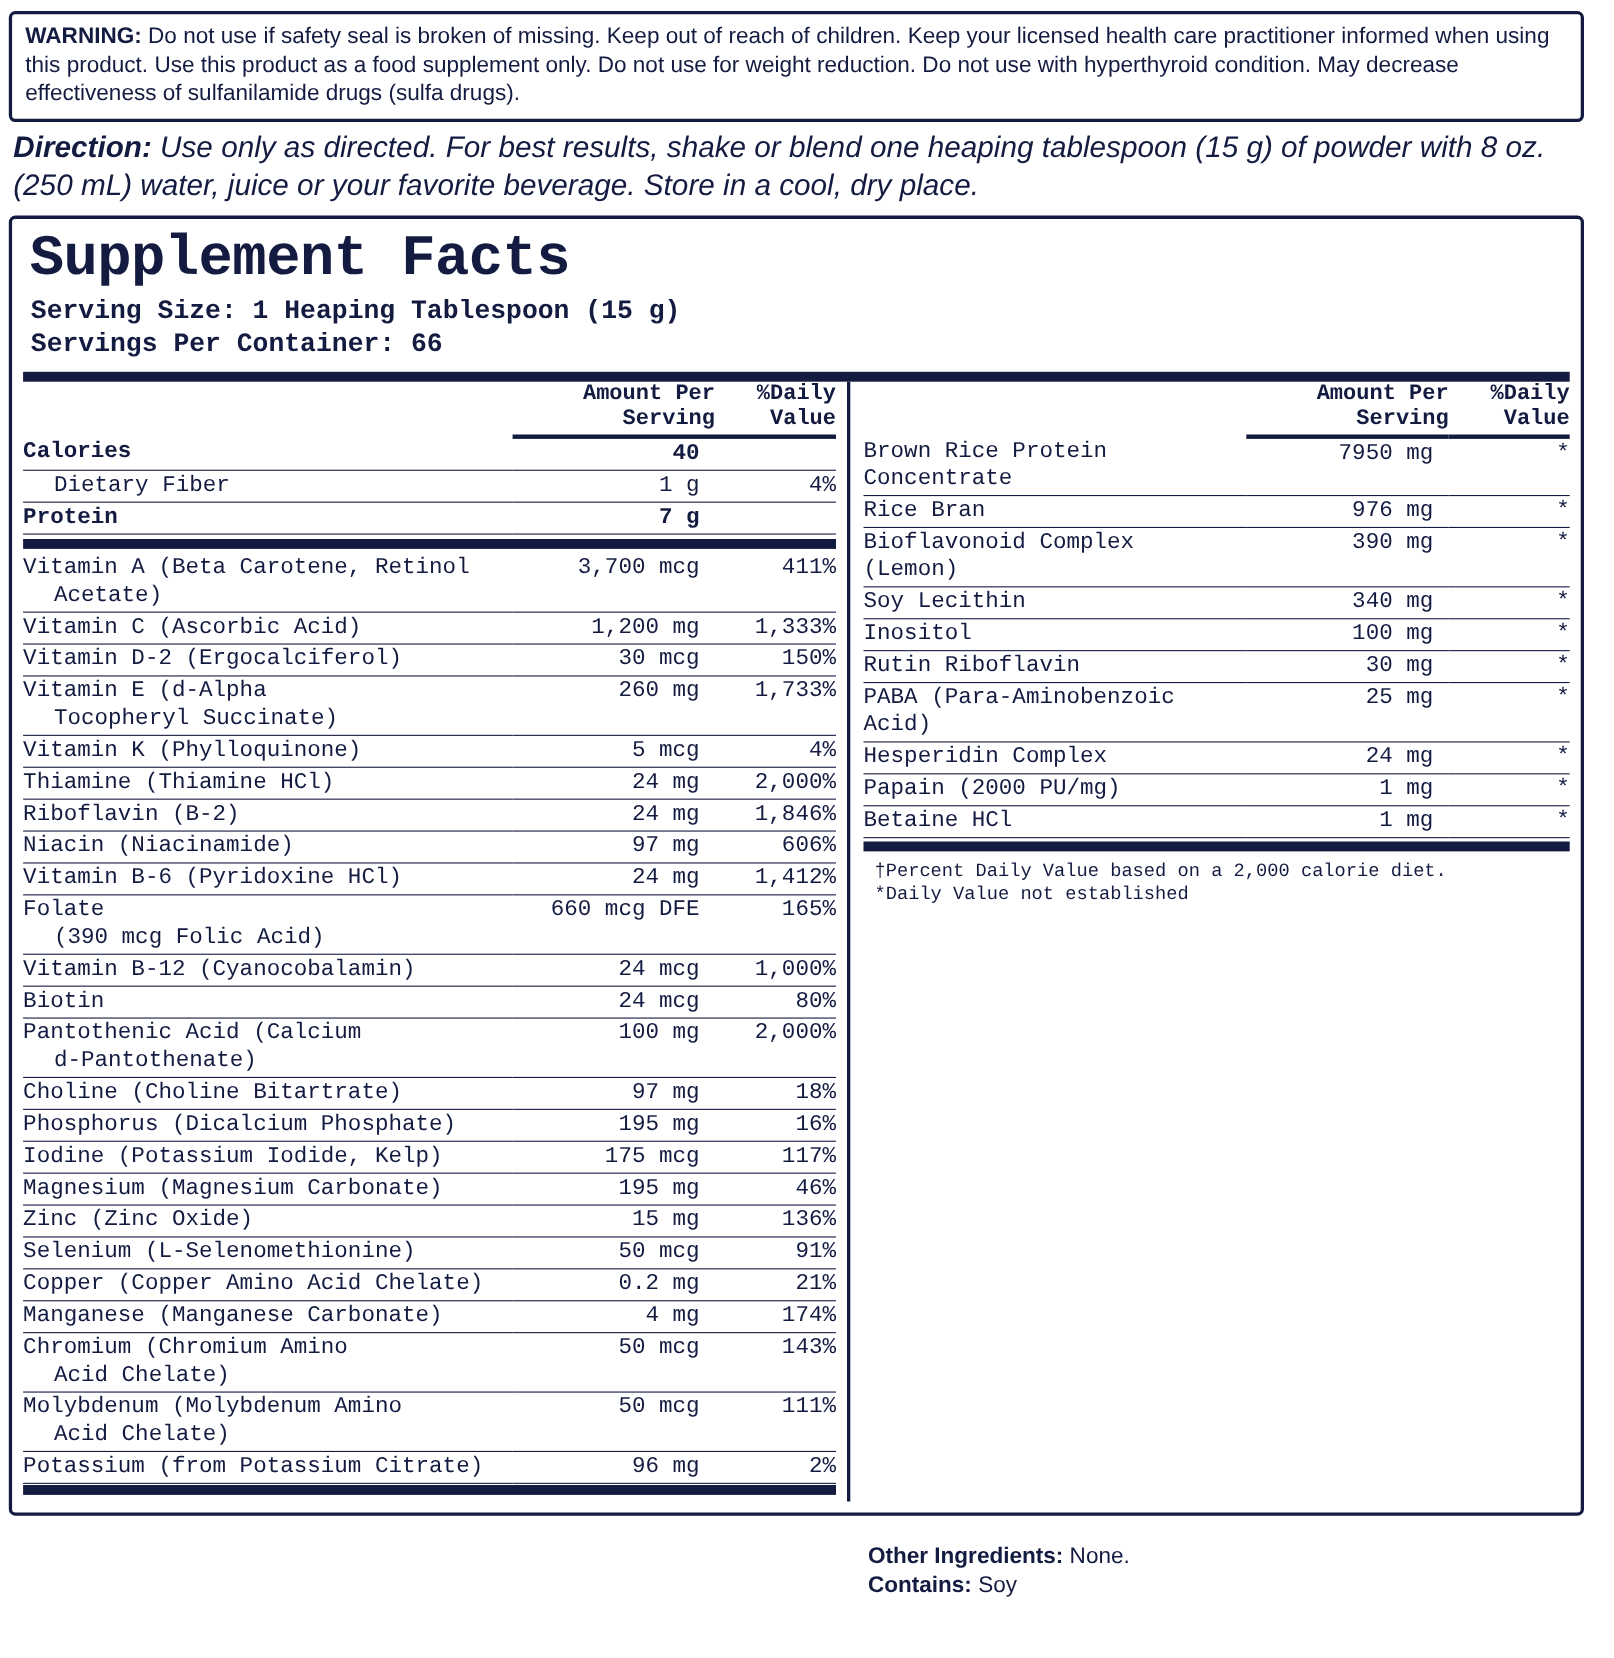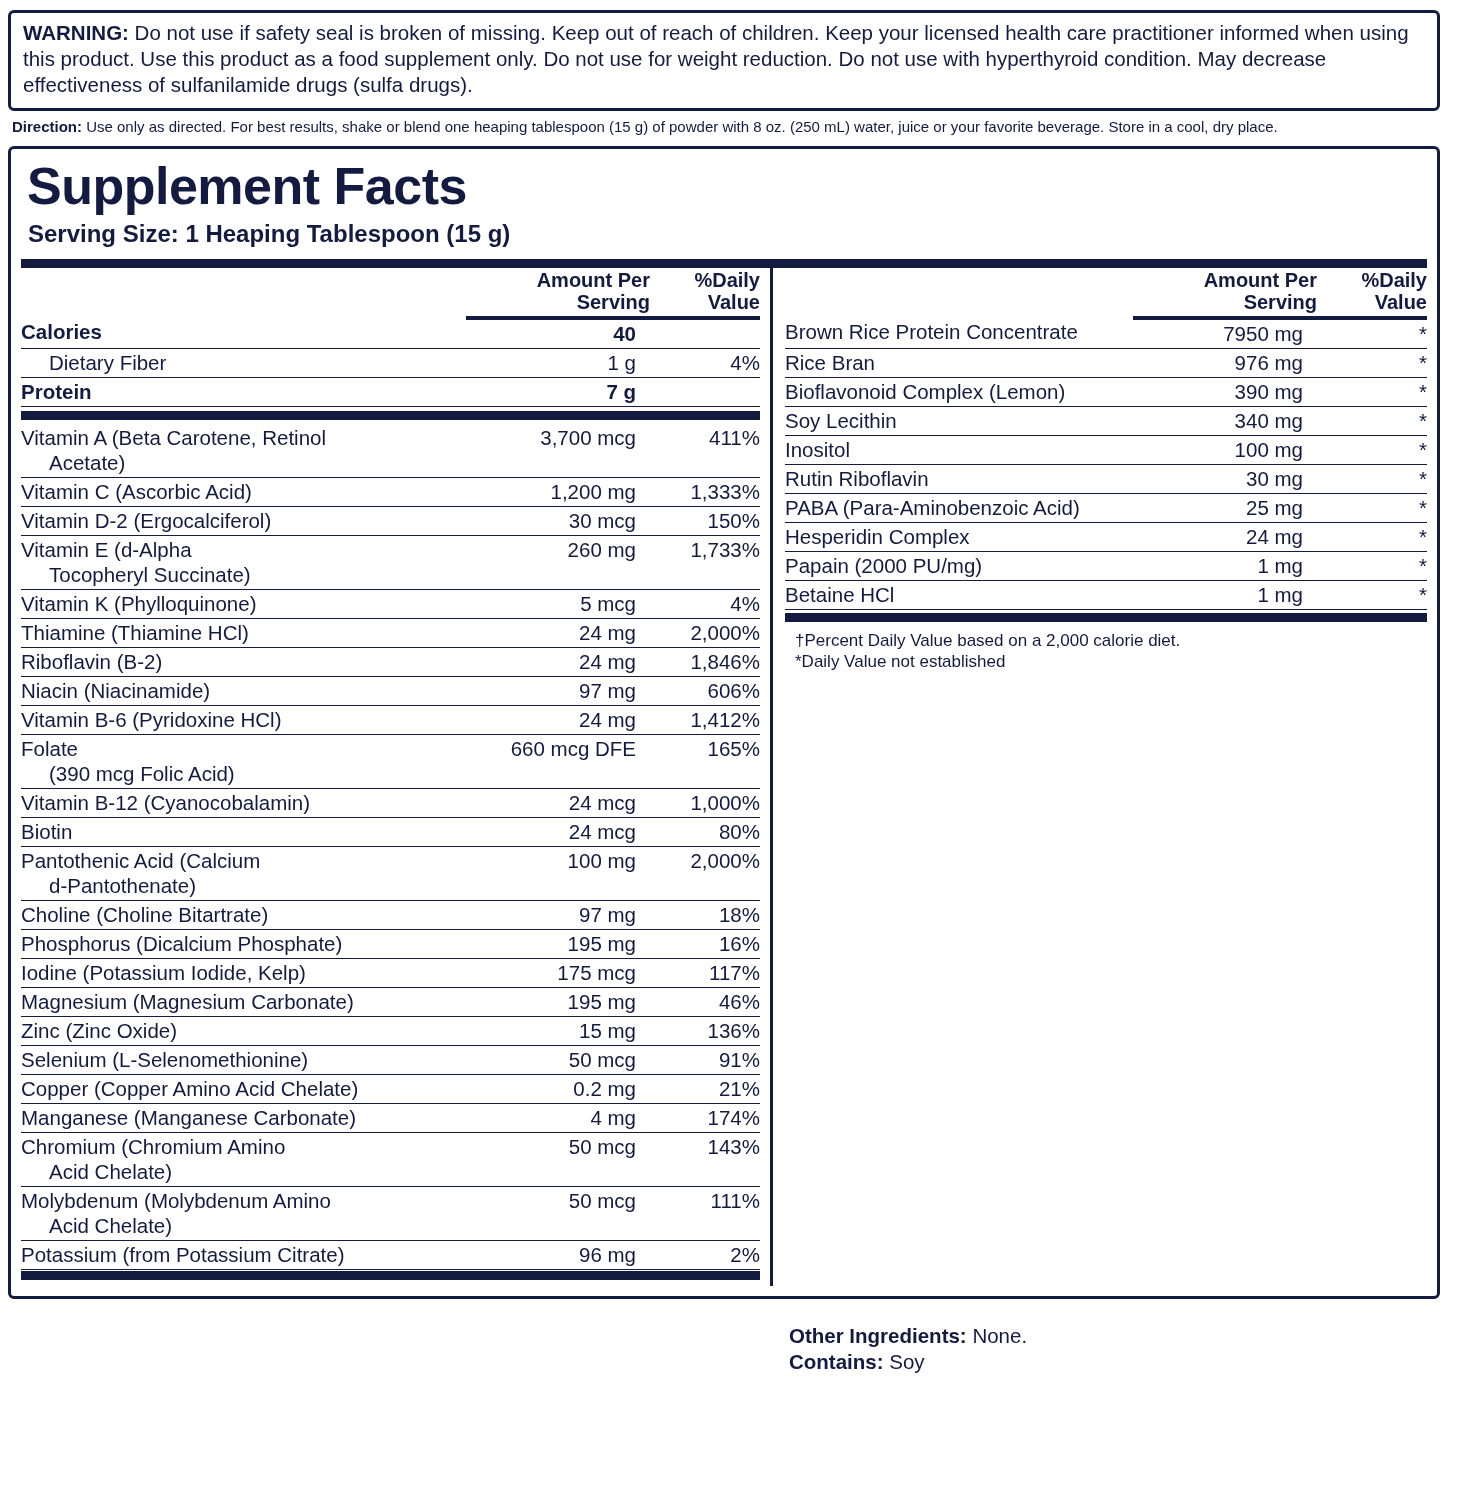--- a/index.html
+++ b/index.html
@@ -30,30 +30,32 @@
     font-size: 20.5px;
     line-height: 1.28;
   }
   .warning-box .lbl {
     font-weight: bold;
   }
 
   
   .direction {
     margin: 6px 2px 10px 4px;
-    font-size: 15px;
+    font-size: 27px;
     line-height: 1.28;
+    font-style: italic;
   }
   .direction .lbl { font-weight: bold; }
 
   
   .sf-panel {
     border: 3px solid #141b41;
     border-radius: 6px;
     padding: 6px 10px 10px 10px;
+    font-family: Liberation Mono, monospace;
   }
   .sf-title {
     font-size: 52px;
     font-weight: bold;
     letter-spacing: -0.5px;
     line-height: 1.05;
     margin: 4px 0 6px 6px;
   }
   .sf-serving {
     font-size: 24px;
@@ -155,20 +157,21 @@
   </div>
 
   <div class="direction">
     <span class="lbl">Direction:</span><span> Use only as directed. For best results, shake or blend one heaping tablespoon (15 g) of powder with 8 oz. (250 mL) water, juice or your favorite beverage. Store in a cool, dry place.</span>
   </div>
 
   <div class="sf-panel">
 
     <div class="sf-title">Supplement Facts</div>
     <div class="sf-serving">Serving Size: 1 Heaping Tablespoon (15 g)</div>
+    <div class="sf-serving">Servings Per Container: 66</div>
 
     <div class="sf-rule"></div>
 
     <div class="cols">
 
       <div class="col-left">
         <table class="facts">
           <tbody>
               <tr class="hdr-row thick-under">
             <th class="blank"></th>

